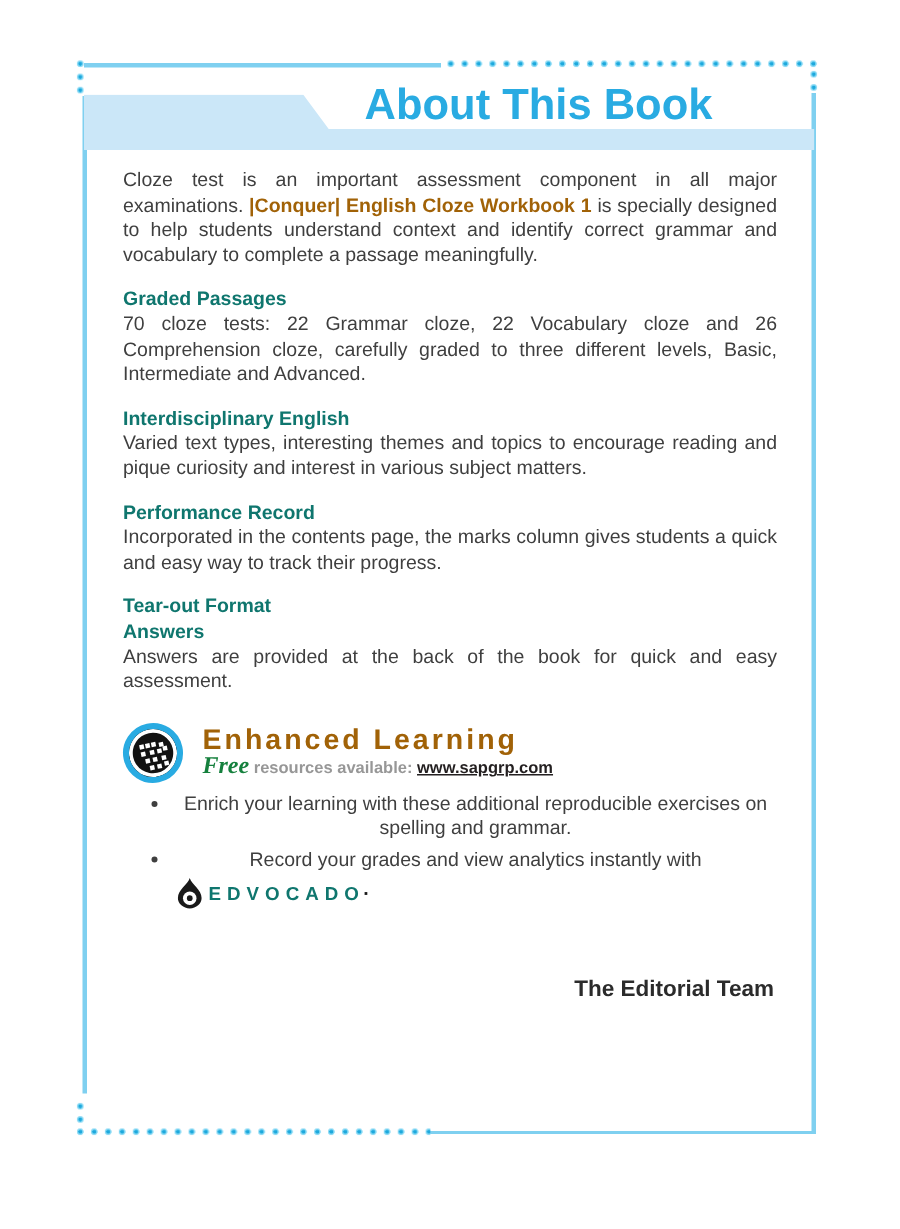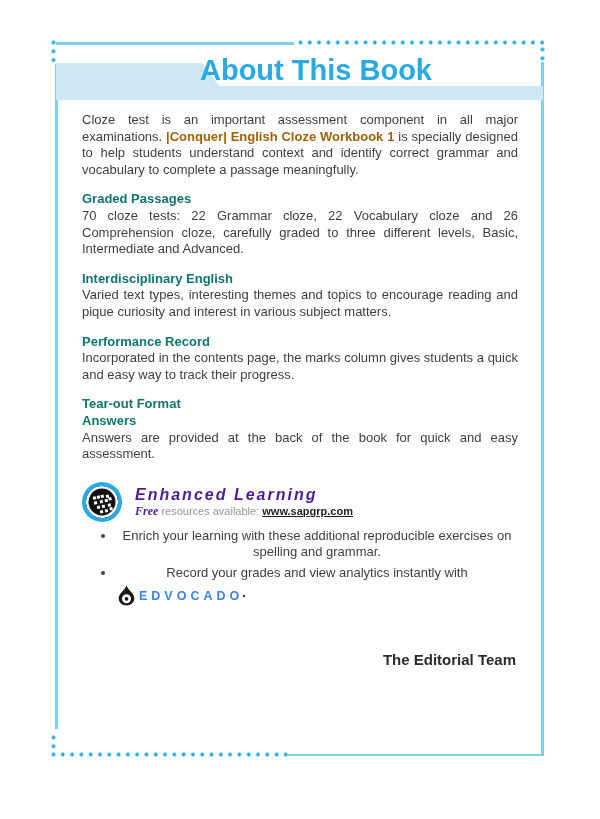--- a/index.html
+++ b/index.html
@@ -23,21 +23,21 @@
   }
 
   
   .banner{
     position:absolute;left:56px;top:63px;width:487px;height:37px;
     background:#cbe7f8;
     clip-path:polygon(0% 0%,30% 0%,33.5% 62%,100% 62%,100% 100%,0% 100%);
   }
   .page-title{
     position:absolute;top:54px;left:200px;width:318px;
-    text-align:left;font-size:29px;font-weight:bold;color:#29abe2;
+    text-align:center;font-size:29px;font-weight:bold;color:#29abe2;
     letter-spacing:0px;margin:0;
   }
 
   
   .content{
     position:absolute;left:82px;top:112px;width:436px;
     font-size:13px;line-height:16.6px;text-align:justify;
   }
   .content p{margin:0 0 13px 0;}
   .sec-heading{color:#0f766e;font-weight:bold;margin:0;text-align:left;}
@@ -52,34 +52,34 @@
   }
   .el-logo .px{
     position:absolute;top:9px;left:8px;width:3px;height:3px;background:#fff;
     box-shadow:4px 0 #fff,8px 0 #fff,13px 1px #fff,
                0 5px #fff,6px 5px #fff,11px 5px #fff,15px 4px #fff,
                2px 10px #fff,7px 10px #fff,13px 10px #fff,
                4px 15px #fff,9px 15px #fff,14px 14px #fff;
   }
   .el-text{margin-left:13px;text-align:left;}
   .el-title{
-    font-size:16px;font-weight:bold;color:#4c1d95;letter-spacing:2px;line-height:20px;font-style:italic;
+    font-size:19px;font-weight:bold;color:#a16207;letter-spacing:2px;line-height:20px;
   }
   .el-sub{font-size:11px;line-height:13px;}
-  .el-free{color:#4c1d95;font-style:italic;font-weight:bold;font-family:"Liberation Serif",serif;font-size:12px;}
-  .el-res{color:#979797;font-weight:normal;}
+  .el-free{color:#15803d;font-style:italic;font-weight:bold;font-family:"Liberation Serif",serif;font-size:16px;}
+  .el-res{color:#979797;font-weight:bold;}
   .el-url{color:#231f20;font-weight:bold;text-decoration:underline;}
 
   ul.el-bullets{margin:0 0 0 0;padding:0 0 0 34px;text-align:center;}
   ul.el-bullets li{margin:0 0 4px 0;line-height:16.6px;}
 
   .edvocado-row{display:flex;align-items:center;margin:4px 0 0 2px;}
   .edvocado-icon{display:block;}
   .edvocado-word{
-    font-size:12.5px;font-weight:bold;color:#3b82f6;letter-spacing:4px;margin-left:4px;
+    font-size:12.5px;font-weight:bold;color:#0f766e;letter-spacing:4px;margin-left:4px;
   }
   .edvocado-dot{font-weight:bold;color:#1a1a1a;font-size:13px;margin-left:-1px;}
 
   .signature{
     margin-top:46px;text-align:right;font-weight:bold;color:#2b2b2b;
     padding-right:2px;font-size:15px;
   }
 </style>
 </head>
 <body>

